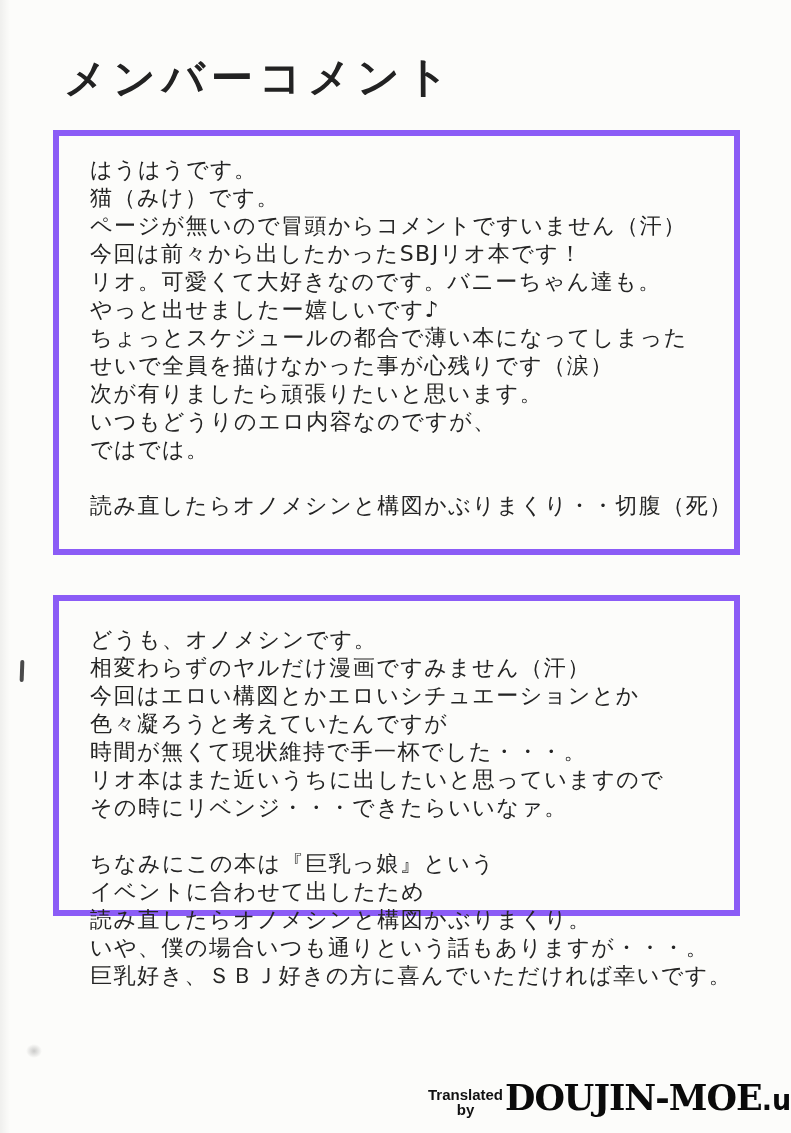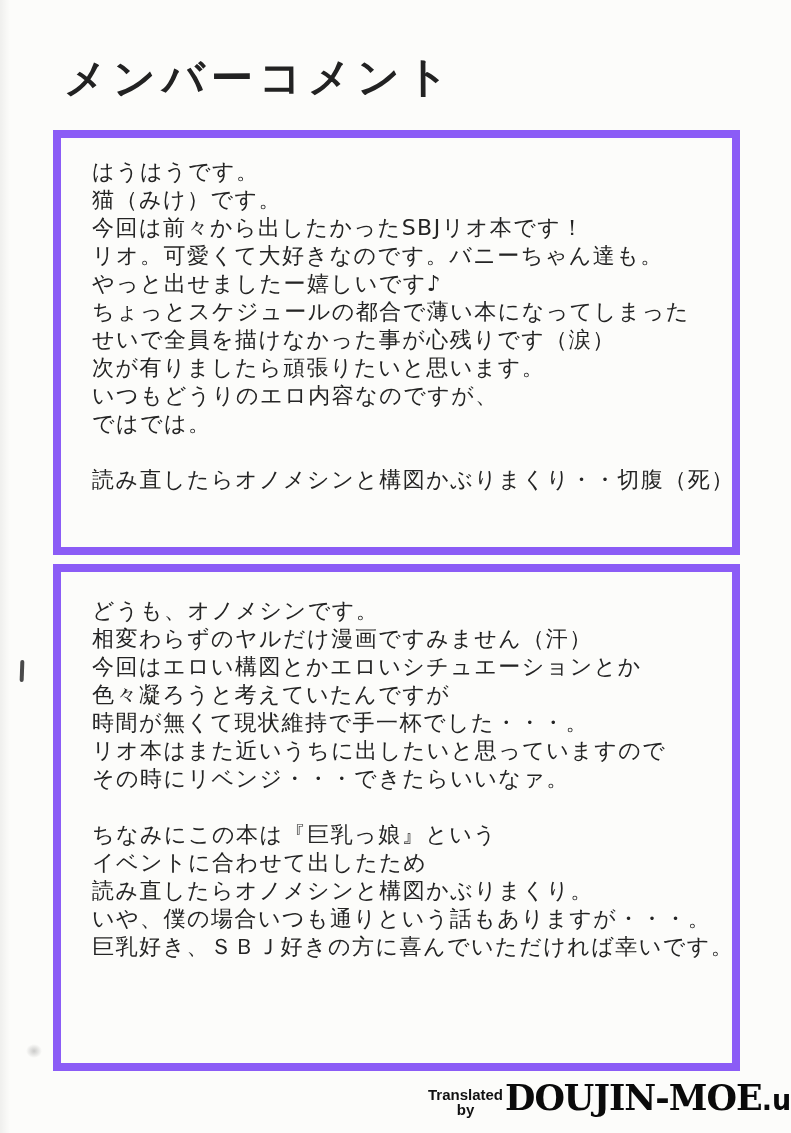--- a/index.html
+++ b/index.html
@@ -30,26 +30,26 @@
     font-weight: 600;
     letter-spacing: 6px;
     color: #222;
     transform: rotate(-0.3deg);
     white-space: nowrap;
   }
   .comment-box {
     position: absolute;
     left: 53px;
     width: 687px;
-    border: 8px solid #8b5cf6;
+    border: 6px solid #8b5cf6;
     background: transparent;
     box-sizing: border-box;
   }
   .comment-box.first  { top: 130px; height: 425px; }
-  .comment-box.second { top: 564px; height: 507px; }
+  .comment-box.second { top: 595px; height: 321px; }
   .lines {
     padding: 20px 20px 0 31px;
   }
   .comment-box.second .lines { padding-top: 25px; }
   .line {
     font-size: 22px;
     line-height: 28px;
     min-height: 28px;
     letter-spacing: 1.5px;
     white-space: nowrap;
@@ -111,20 +111,21 @@
 <body>
 
 <div class="paper">
 
   <h1 class="page-title">メンバーコメント</h1>
 
   <div class="comment-box first">
     <div class="lines">
         <div class="line">はうはうです。</div>
         <div class="line">猫（みけ）です。</div>
+        <div class="line">ページが無いので冒頭からコメントですいません（汗）</div>
         <div class="line">今回は前々から出したかったSBJリオ本です！</div>
         <div class="line">リオ。可愛くて大好きなのです。バニーちゃん達も。</div>
         <div class="line">やっと出せましたー嬉しいです♪</div>
         <div class="line">ちょっとスケジュールの都合で薄い本になってしまった</div>
         <div class="line">せいで全員を描けなかった事が心残りです（涙）</div>
         <div class="line">次が有りましたら頑張りたいと思います。</div>
         <div class="line">いつもどうりのエロ内容なのですが、</div>
         <div class="line">ではでは。</div>
         <div class="line"></div>
         <div class="line">読み直したらオノメシンと構図かぶりまくり・・切腹（死）</div>

